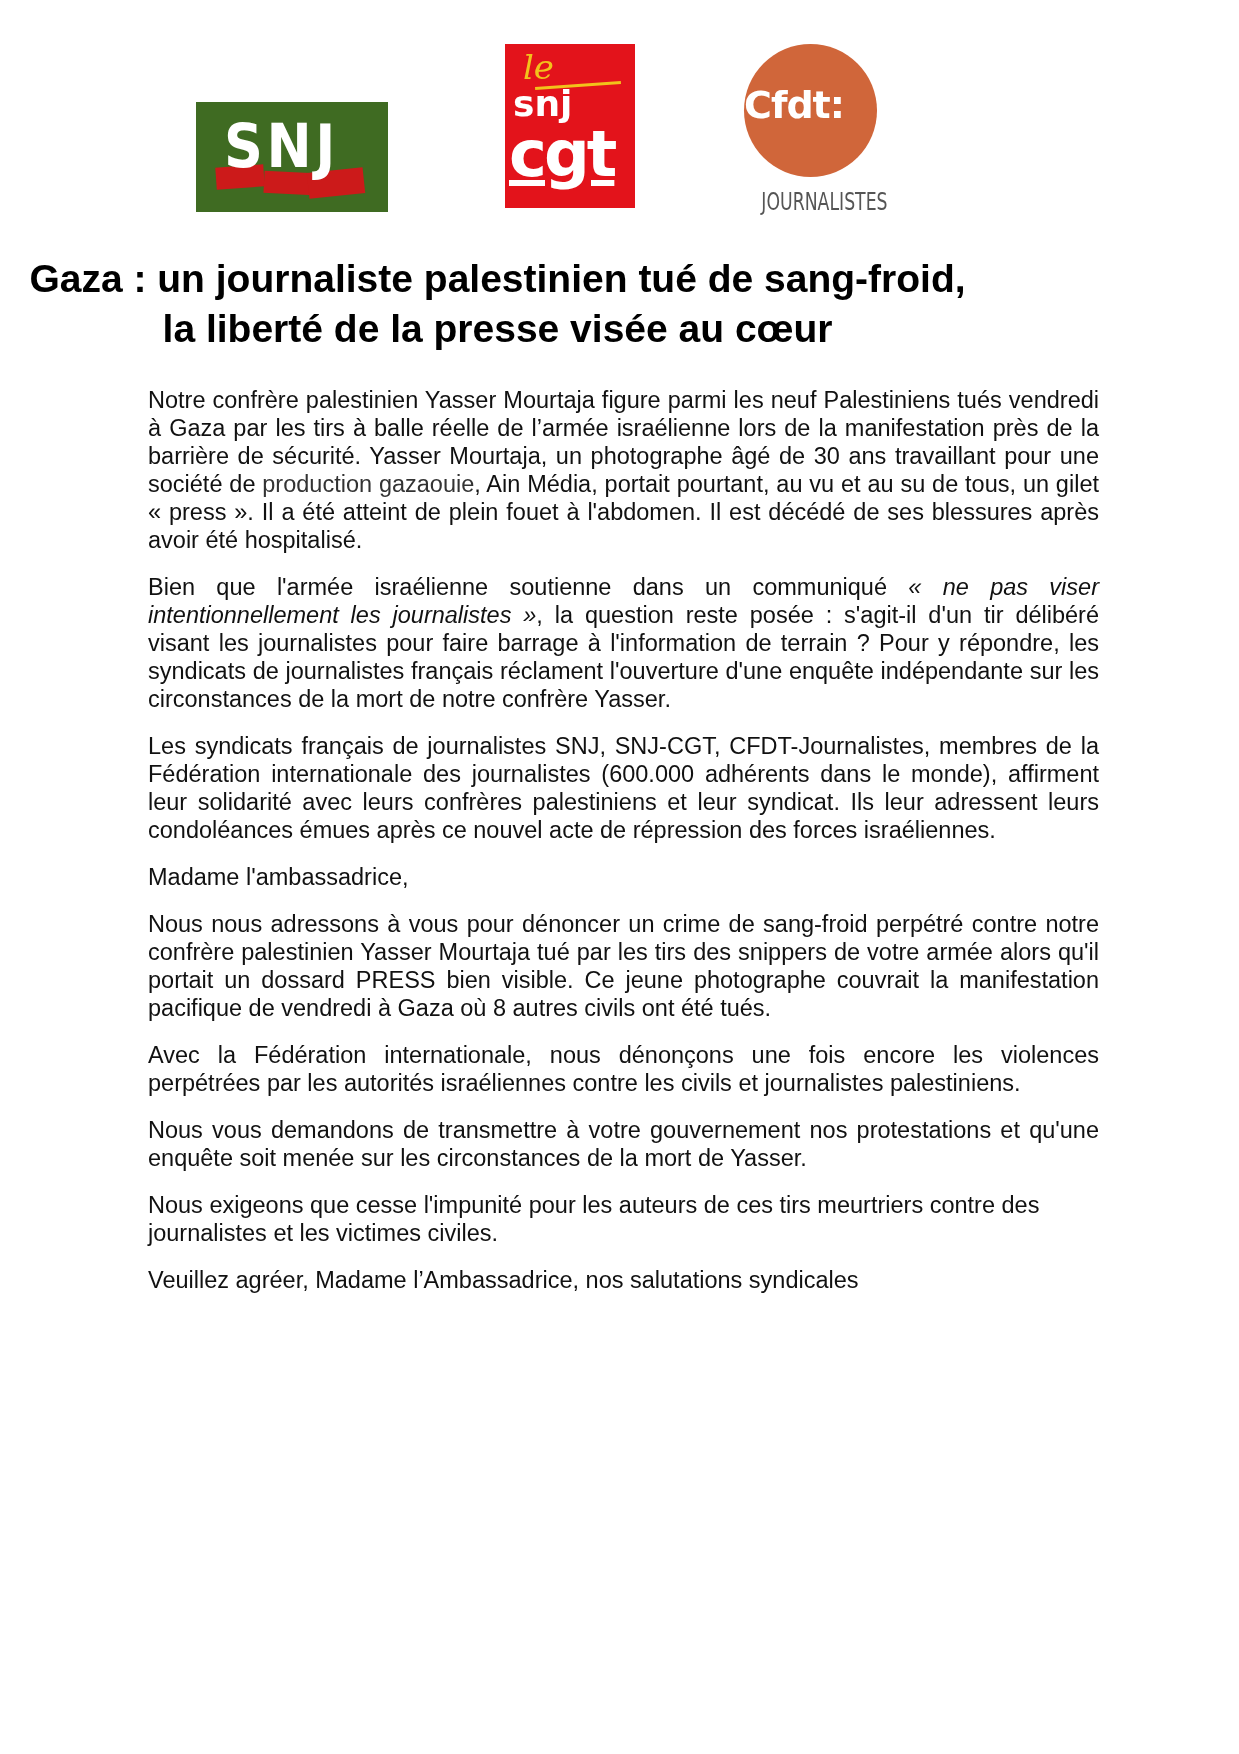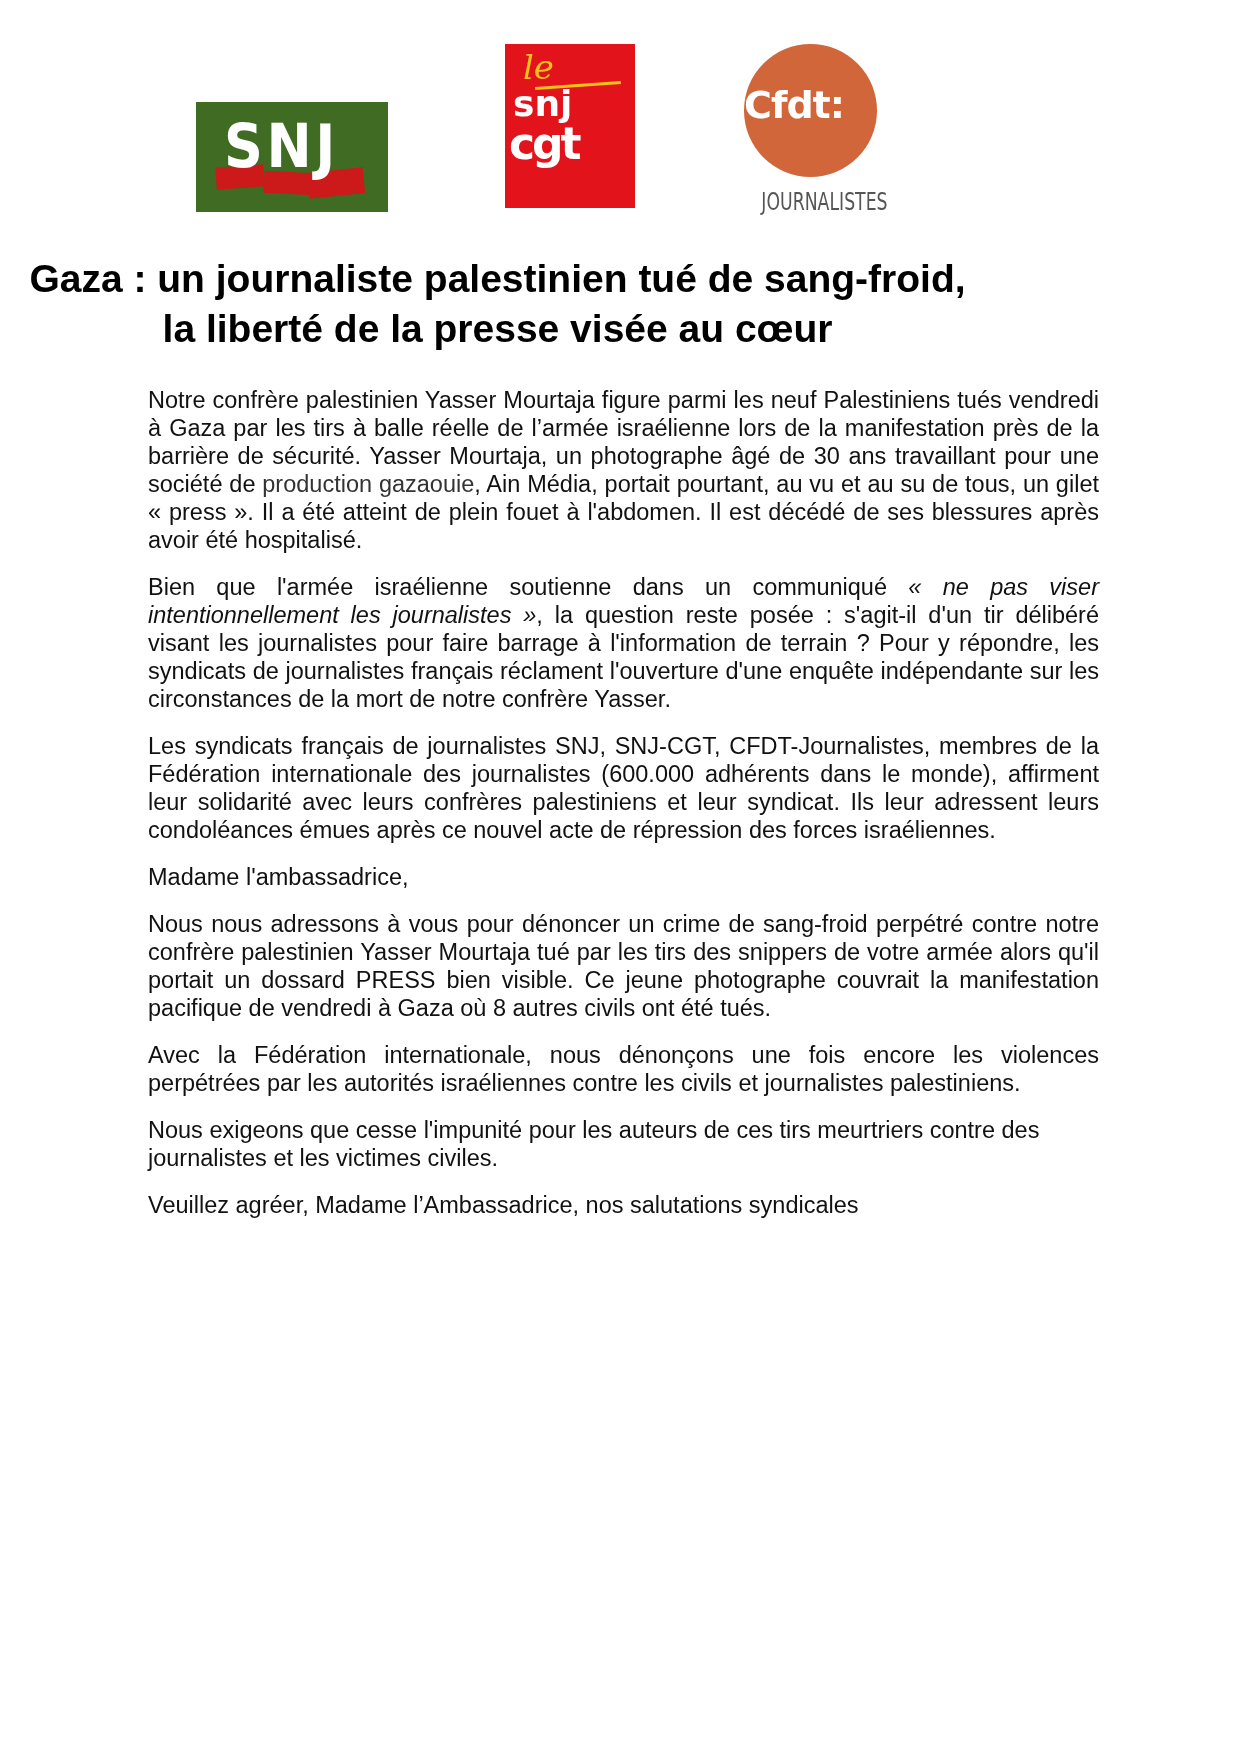--- a/index.html
+++ b/index.html
@@ -38,21 +38,21 @@
       background: #f2c21b; transform: rotate(-4deg);
     }
     .cgt .snj-text {
       position: absolute; left: 8px; top: 42px;
       font-family: "DejaVu Sans", sans-serif; font-weight: bold;
       font-size: 36px; color: #ffffff; line-height: 1;
     }
     .cgt .cgt-text {
       position: absolute; left: 4px; top: 78px;
       font-family: "DejaVu Sans", sans-serif; font-weight: bold;
-      font-size: 44px; color: #ffffff; line-height: 1; letter-spacing: -3px;
+      font-size: 64px; color: #ffffff; line-height: 1; letter-spacing: -3px; text-decoration: underline;
     }
     
     .cfdt-circle {
       left: 744px; top: 44px; width: 133px; height: 133px;
       border-radius: 50%; background: #d0663a;
     }
     .cfdt-circle .cfdt-text {
       position: absolute; left: 0; right: 0; top: 42px; text-align: left;
       font-family: "DejaVu Sans", sans-serif; font-weight: bold;
       font-size: 38px; color: #ffffff; line-height: 1; letter-spacing: -1px;
@@ -115,18 +115,19 @@
   <div>la liberté de la presse visée au cœur</div>
 </div>
 
 <div class="body">
   <p><span>Notre confrère palestinien Yasser Mourtaja figure parmi les neuf Palestiniens tués vendredi à Gaza par les tirs à balle réelle de l’armée israélienne lors de la manifestation près de la barrière de sécurité. Yasser Mourtaja, un photographe âgé de 30 ans travaillant pour une société de </span><span class="link-like">production gazaouie</span><span>, Ain Média, portait pourtant, au vu et au su de tous, un gilet « press ». Il a été atteint de plein fouet à l'abdomen. Il est décédé de ses blessures après avoir été hospitalisé.</span></p>
   <p><span>Bien que l'armée israélienne soutienne dans un communiqué </span><em>« ne pas viser intentionnellement les journalistes »</em><span>, la question reste posée : s'agit-il d'un tir délibéré visant les journalistes pour faire barrage à l'information de terrain ? Pour y répondre, les syndicats de journalistes français réclament l'ouverture d'une enquête indépendante sur les circonstances de la mort de notre confrère Yasser.</span></p>
   <p>Les syndicats français de journalistes SNJ, SNJ-CGT, CFDT-Journalistes, membres de la Fédération internationale des journalistes (600.000 adhérents dans le monde), affirment leur solidarité avec leurs confrères palestiniens et leur syndicat. Ils leur adressent leurs condoléances émues après ce nouvel acte de répression des forces israéliennes.</p>
   <p class="left">Madame l'ambassadrice,</p>
   <p>Nous nous adressons à vous pour dénoncer un crime de sang-froid perpétré contre notre confrère palestinien Yasser Mourtaja tué par les tirs des snippers de votre armée alors qu'il portait un dossard PRESS bien visible. Ce jeune photographe couvrait la manifestation pacifique de vendredi à Gaza où 8 autres civils ont été tués.</p>
   <p>Avec la Fédération internationale, nous dénonçons une fois encore les violences perpétrées par les autorités israéliennes contre les civils et journalistes palestiniens.</p>
+  <p>Nous vous demandons de transmettre à votre gouvernement nos protestations et qu'une enquête soit menée sur les circonstances de la mort de Yasser.</p>
   <p class="left">Nous exigeons que cesse l'impunité pour les auteurs de ces tirs meurtriers contre des journalistes et les victimes civiles.</p>
   <p class="left">Veuillez agréer, Madame l’Ambassadrice, nos salutations syndicales</p>
 </div>
 
 <div class="footer">
 </div>
 
 </body></html>

